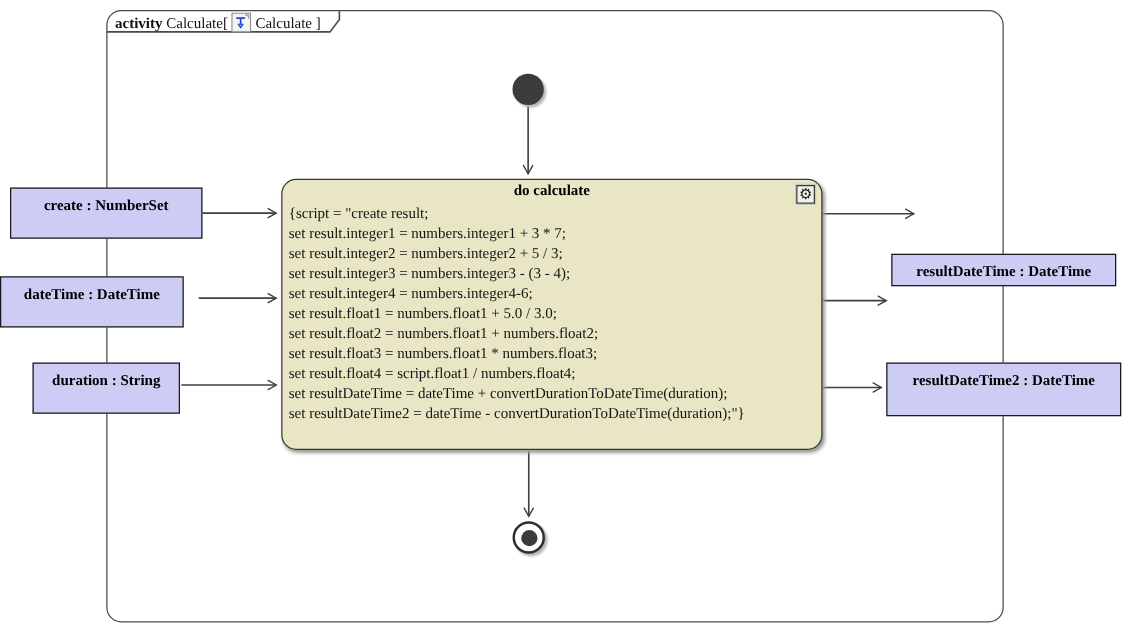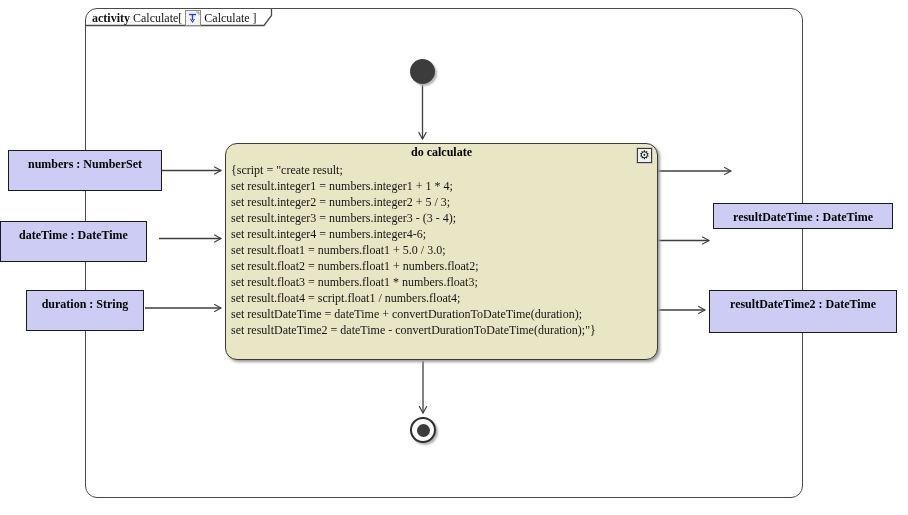--- a/index.html
+++ b/index.html
@@ -95,35 +95,35 @@
     </span>
     <span>Calculate ]</span>
   </div>
 
   <div class="initial-node"></div>
 
   <div class="action-node">
     <div class="aname">do calculate</div>
     <div class="script">
       <div>{script = "create result;</div>
-      <div>set result.integer1 = numbers.integer1 + 1 * 4;</div>
+      <div>set result.integer1 = numbers.integer1 + 3 * 7;</div>
       <div>set result.integer2 = numbers.integer2 + 5 / 3;</div>
       <div>set result.integer3 = numbers.integer3 - (3 - 4);</div>
       <div>set result.integer4 = numbers.integer4-6;</div>
       <div>set result.float1 = numbers.float1 + 5.0 / 3.0;</div>
       <div>set result.float2 = numbers.float1 + numbers.float2;</div>
       <div>set result.float3 = numbers.float1 * numbers.float3;</div>
       <div>set result.float4 = script.float1 / numbers.float4;</div>
       <div>set resultDateTime = dateTime + convertDurationToDateTime(duration);</div>
       <div>set resultDateTime2 = dateTime - convertDurationToDateTime(duration);"}</div>
     </div>
     <div class="gear">⚙</div>
   </div>
 
-  <div class="pin pin-in-0">numbers : NumberSet</div>
+  <div class="pin pin-in-0">create : NumberSet</div>
   <div class="pin pin-in-1">dateTime : DateTime</div>
   <div class="pin pin-in-2">duration : String</div>
 
   <div class="pin pin-out-1">resultDateTime : DateTime</div>
   <div class="pin pin-out-2">resultDateTime2 : DateTime</div>
 
   <div class="final-node">
     <div class="dot"></div>
   </div>
 

